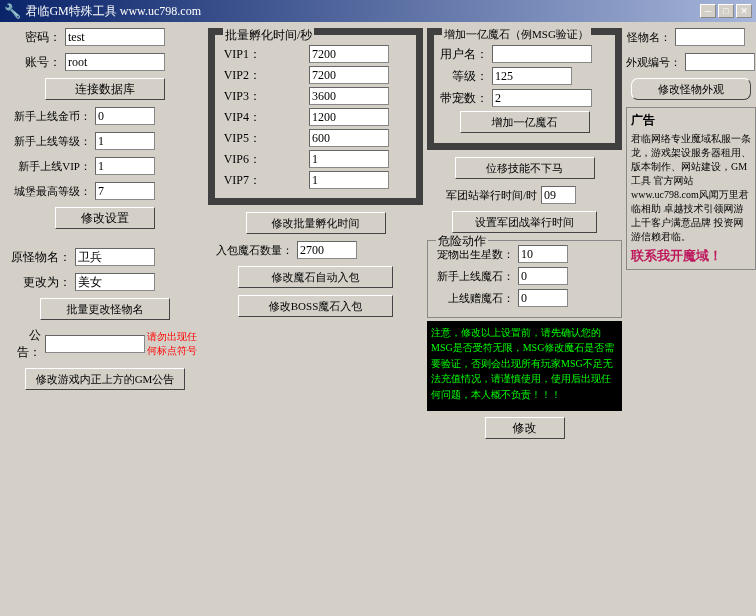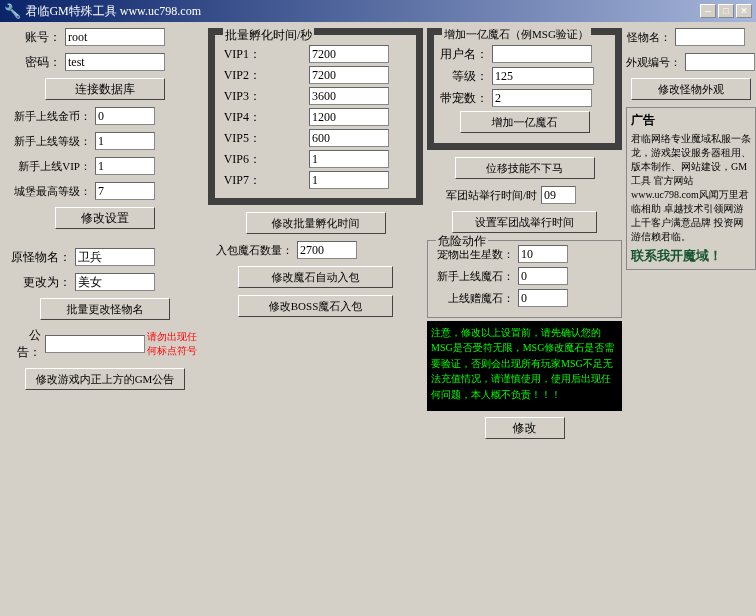--- a/index.html
+++ b/index.html
@@ -167,26 +167,26 @@
     <div class="title-btn">─</div>
     <div class="title-btn">□</div>
     <div class="title-btn">✕</div>
   </div>
 </div>
 
 <div class="window-body" style="display:flex; flex-direction:row; gap:4px; padding:6px; height:594px; overflow:hidden;">
 
   <div class="left-panel" style="width:198px; flex-shrink:0;">
     <div class="row">
+      <label>密码：</label>
+      <input type="text" style="width: 100px;" value="test">
+    </div>
+    <div class="row">
       <label>账号：</label>
       <input type="text" style="width: 100px;" value="root">
-    </div>
-    <div class="row">
-      <label>密码：</label>
-      <input type="text" style="width: 100px;" value="test">
     </div>
     <div style="text-align:center; margin-bottom:4px;">
       <button style="width:120px;">连接数据库</button>
     </div>
     <div class="row">
       <label style="min-width:85px; font-size:11px;">新手上线金币：</label>
       <input type="text" style="width: 60px;" value="0">
     </div>
     <div class="row">
       <label style="min-width:85px; font-size:11px;">新手上线等级：</label>
@@ -273,21 +273,21 @@
 
   <div class="right-panel" style="width:195px; flex-shrink:0;">
     <div class="group-box" style="padding-top:10px;">
       <div class="group-box-title" style="font-size:11px;">增加一亿魔石（例MSG验证）</div>
       <div class="row">
         <label style="min-width:48px;">用户名：</label>
         <input type="text" style="width: 100px;" value="">
       </div>
       <div class="row">
         <label style="min-width:48px;">等级：</label>
-        <input type="text" style="width: 102px;" value="125">
+        <input type="text" style="width: 80px;" value="125">
       </div>
       <div class="row">
         <label style="min-width:48px;">带宠数：</label>
         <input type="text" style="width: 100px;" value="2">
       </div>
       <div style="text-align:center; margin-bottom:4px;">
         <button style="width:130px; font-size:11px;">增加一亿魔石</button>
       </div>
     </div>
     <div style="text-align:center; margin-bottom:4px;">
@@ -326,22 +326,22 @@
   <div class="far-right" style="width:130px; flex-shrink:0;">
     <div class="row">
       <label style="min-width:45px; font-size:11px;">怪物名：</label>
       <input type="text" style="width: 70px;" value="">
     </div>
     <div class="row">
       <label style="min-width:45px; font-size:11px;">外观编号：</label>
       <input type="text" style="width: 70px;" value="">
     </div>
     <div style="text-align:center; margin-bottom:4px;">
-      <button style="width:120px; font-size:11px;">修改怪物外观</button>
+      <button style="width:120px; font-size:11px;border-radius:7px;">修改怪物外观</button>
     </div>
     <div style="border:1px solid #888; padding:4px;">
       <div style="font-weight:bold; margin-bottom:3px;">广告</div>
       <div style="font-size:10px; line-height:1.4;">君临网络专业魔域私服一条龙，游戏架设服务器租用、版本制作、网站建设，GM工具 官方网站 www.uc798.com风闻万里君临相助 卓越技术引领网游 上千客户满意品牌 投资网游信赖君临。</div>
-      <div style="color:#14532d; font-size:13px; font-weight:bold; margin-top:3px;">联系我开魔域！</div>
+      <div style="color:#be185d; font-size:13px; font-weight:bold; margin-top:3px;">联系我开魔域！</div>
     </div>
   </div>
 
 </div>
 
 </body></html>

